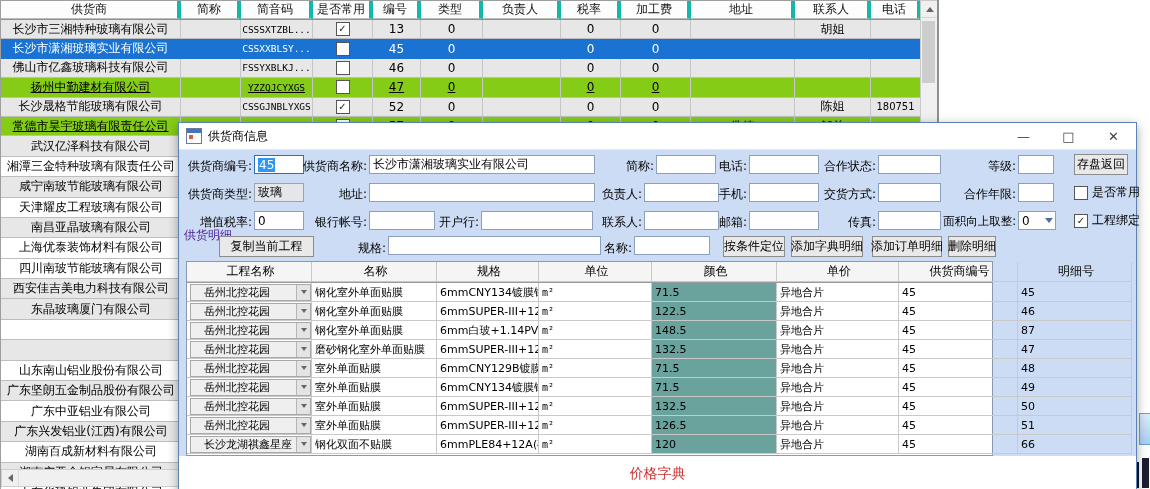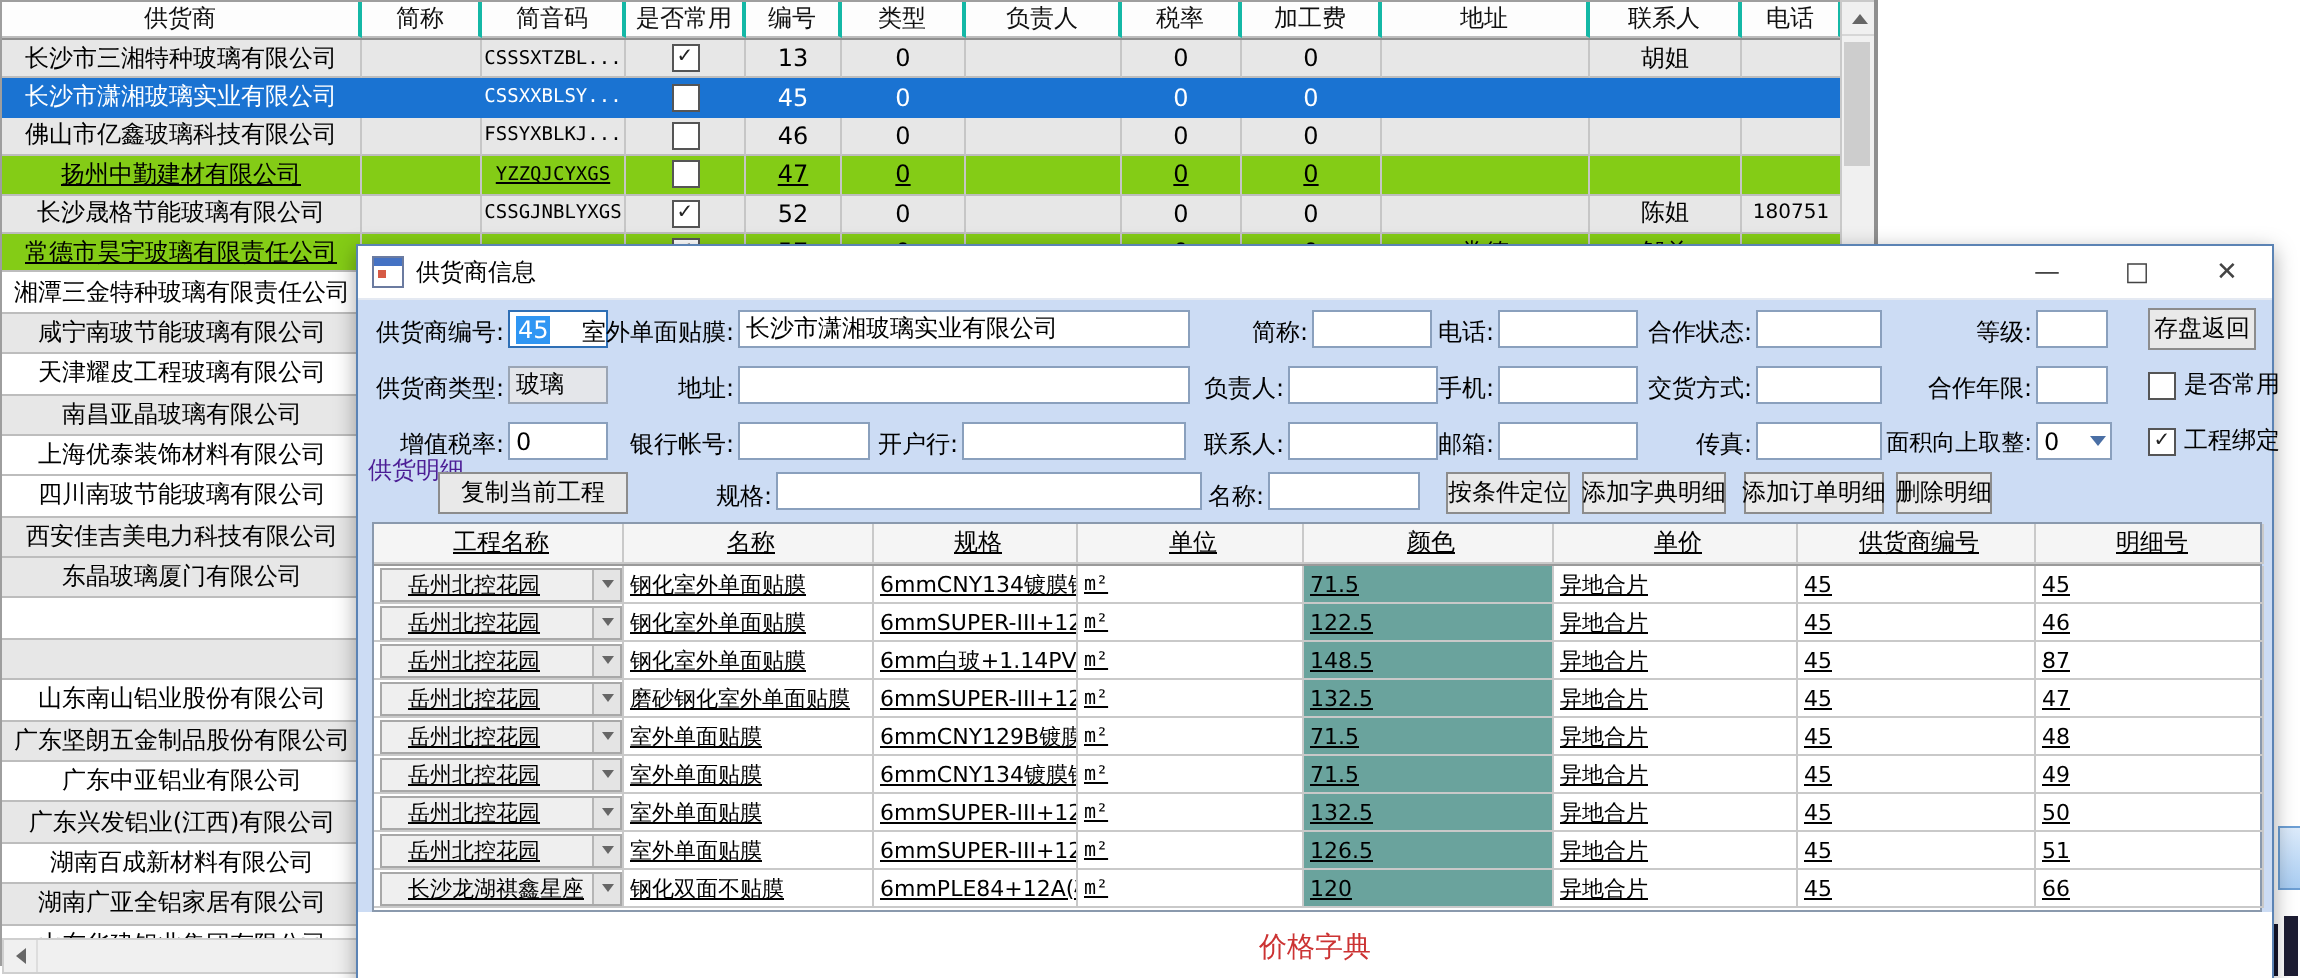--- a/index.html
+++ b/index.html
@@ -2,21 +2,21 @@
 <html><head>
 <meta charset="utf-8">
 <style>
   html,body{margin:0;padding:0;width:1150px;height:489px;overflow:hidden;background:#fff;
     font-family:"DejaVu Sans","Liberation Sans",sans-serif;}
   
   #bg-panel{position:absolute;left:0;top:0;width:938px;height:489px;background:#fff;}
   #bg-table{position:absolute;left:0;top:0;width:920px;border-top:1px solid #9e9e9e;border-left:1px solid #9e9e9e;}
   .bg-row,.bg-header{display:grid;grid-template-columns:180px 60px 72px 60px 48px 62px 78px 60px 70px 104px 76px 50px;}
   .bg-header{height:18px;background:#fdfdfd;border-bottom:1px solid #8f8f8f;}
-  .bg-header .bg-cell{font-size:12px;color:#111;display:flex;align-items:center;justify-content:center;border-right:2px solid #14b8a6;overflow:hidden;white-space:nowrap;}
+  .bg-header .bg-cell{font-size:12px;color:#111;display:flex;align-items:center;justify-content:center;border-right:4px solid #14b8a6;overflow:hidden;white-space:nowrap;}
   .bg-row{height:19.4px;}
   .bg-row.odd{background:#e7e7e7;}
   .bg-row.even{background:#84cc16;text-decoration:underline;}
   .bg-row.selected{background:#1a73d2;color:#fff;}
   .bg-cell{font-size:12px;color:inherit;display:flex;align-items:center;justify-content:center;border-right:1px solid #c6c6c6;border-bottom:1px solid #bdbdbd;overflow:hidden;white-space:nowrap;}
   .bg-row.selected .bg-cell{border-right-color:#1a73d2;border-bottom-color:#1a73d2;}
   .bg-cell.code{font-family:"DejaVu Sans Mono","Liberation Mono",monospace;font-size:9.5px;}
   .bg-cell.phone{font-size:10px;}
   .bg-row-cont{height:19.4px;width:180px;border-right:1px solid #c6c6c6;border-bottom:1px solid #bdbdbd;
     font-size:12px;display:flex;align-items:center;justify-content:center;white-space:nowrap;overflow:hidden;}
@@ -56,21 +56,21 @@
   .selhl{background:#2f96f3;color:#fff;padding:0 1px;}
   .btn{position:absolute;height:21px;background:#e9e9e9;border:1px solid #8c8c8c;font-size:12px;color:#000;
       display:flex;align-items:center;justify-content:center;white-space:nowrap;box-sizing:border-box;}
   .chkrow{position:absolute;display:flex;align-items:center;gap:4px;font-size:12px;white-space:nowrap;}
   .combo-sm{position:absolute;height:19px;background:#fff;border:1px solid #8aa0bd;font-size:12px;display:flex;align-items:center;box-sizing:border-box;}
   .combo-sm .val{flex:1;padding-left:3px;}
   .combo-sm .drop{width:12px;height:100%;display:flex;align-items:center;justify-content:center;}
   .tri-down{width:0;height:0;border-left:4px solid transparent;border-right:4px solid transparent;border-top:5px solid #4a6fa5;}
   #section-label{position:absolute;left:5px;top:104px;font-size:12px;color:#4c1d95;text-align:right;}
   
-  #detail-grid{position:absolute;left:7px;top:138px;width:945px;height:195px;background:#fff;border:1px solid #8a99ad;box-sizing:border-box;text-decoration:underline;}
+  #detail-grid{position:absolute;left:7px;top:138px;width:807px;height:195px;background:#fff;border:1px solid #8a99ad;box-sizing:border-box;}
   .g-row,.g-header{display:grid;grid-template-columns:125px 125px 102px 113px 125px 122px 119px 114px;}
   .g-header{height:20px;background:#f5f5f5;border-bottom:1px solid #9a9a9a;}
   .g-header .g-cell{display:flex;align-items:center;justify-content:center;font-size:12px;border-right:1px solid #c9c9c9;overflow:hidden;}
   .g-row{height:19px;background:#fff;}
   .g-cell{font-size:11px;color:#000;display:flex;align-items:center;padding-left:3px;border-right:1px solid #c9c9c9;border-bottom:1px solid #c9c9c9;overflow:hidden;white-space:nowrap;box-sizing:border-box;}
   .g-cell.price{background:#6aa39d;}
   .g-cell.unit{font-family:"DejaVu Sans Mono","Liberation Mono",monospace;font-size:10px;}
   .combo-cell{flex:1;height:17px;margin:0;background:#efefef;border:1px solid #a8a8a8;display:flex;align-items:center;box-sizing:border-box;}
   .combo-cell .val{flex:1;padding-left:13px;font-size:11px;overflow:hidden;white-space:nowrap;}
   .combo-cell .drop{width:13px;height:100%;border-left:1px solid #b5b5b5;background:#e4e4e4;display:flex;align-items:center;justify-content:center;}
@@ -187,20 +187,21 @@
           </div>
           <div class="bg-cell">57</div>
           <div class="bg-cell">0</div>
           <div class="bg-cell"></div>
           <div class="bg-cell">0</div>
           <div class="bg-cell">0</div>
           <div class="bg-cell">常德</div>
           <div class="bg-cell">邹总</div>
           <div class="bg-cell phone"></div>
         </div>
+        <div class="bg-row-cont odd">武汉亿泽科技有限公司</div>
         <div class="bg-row-cont even">湘潭三金特种玻璃有限责任公司</div>
         <div class="bg-row-cont odd">咸宁南玻节能玻璃有限公司</div>
         <div class="bg-row-cont even">天津耀皮工程玻璃有限公司</div>
         <div class="bg-row-cont odd">南昌亚晶玻璃有限公司</div>
         <div class="bg-row-cont even">上海优泰装饰材料有限公司</div>
         <div class="bg-row-cont even">四川南玻节能玻璃有限公司</div>
         <div class="bg-row-cont odd">西安佳吉美电力科技有限公司</div>
         <div class="bg-row-cont odd">东晶玻璃厦门有限公司</div>
         <div class="bg-row-cont even"></div>
         <div class="bg-row-cont odd"></div>
@@ -241,21 +242,21 @@
       <span class="dlg-ctl">—</span>
       <span class="dlg-ctl">□</span>
       <span class="dlg-ctl">✕</span>
     </div>
   </div>
 
   <span class="flabel" style="right:884px;top:35px">供货商编号:</span>
   <div class="tb focused" style="left:75px;top:32px;width:50px">
       <span class="selhl">45</span>
     </div>
-  <span class="flabel" style="right:769px;top:35px">室外单面贴膜:</span>
+  <span class="flabel" style="right:769px;top:35px">供货商名称:</span>
   <div class="tb" style="left:190px;top:32px;width:226px">
       <span>长沙市潇湘玻璃实业有限公司</span>
     </div>
   <span class="flabel" style="right:482px;top:35px">简称:</span>
   <div class="tb" style="left:477px;top:32px;width:60px">
       <span></span>
     </div>
   <span class="flabel" style="right:389px;top:35px">电话:</span>
   <div class="tb" style="left:570px;top:32px;width:70px">
       <span></span>

